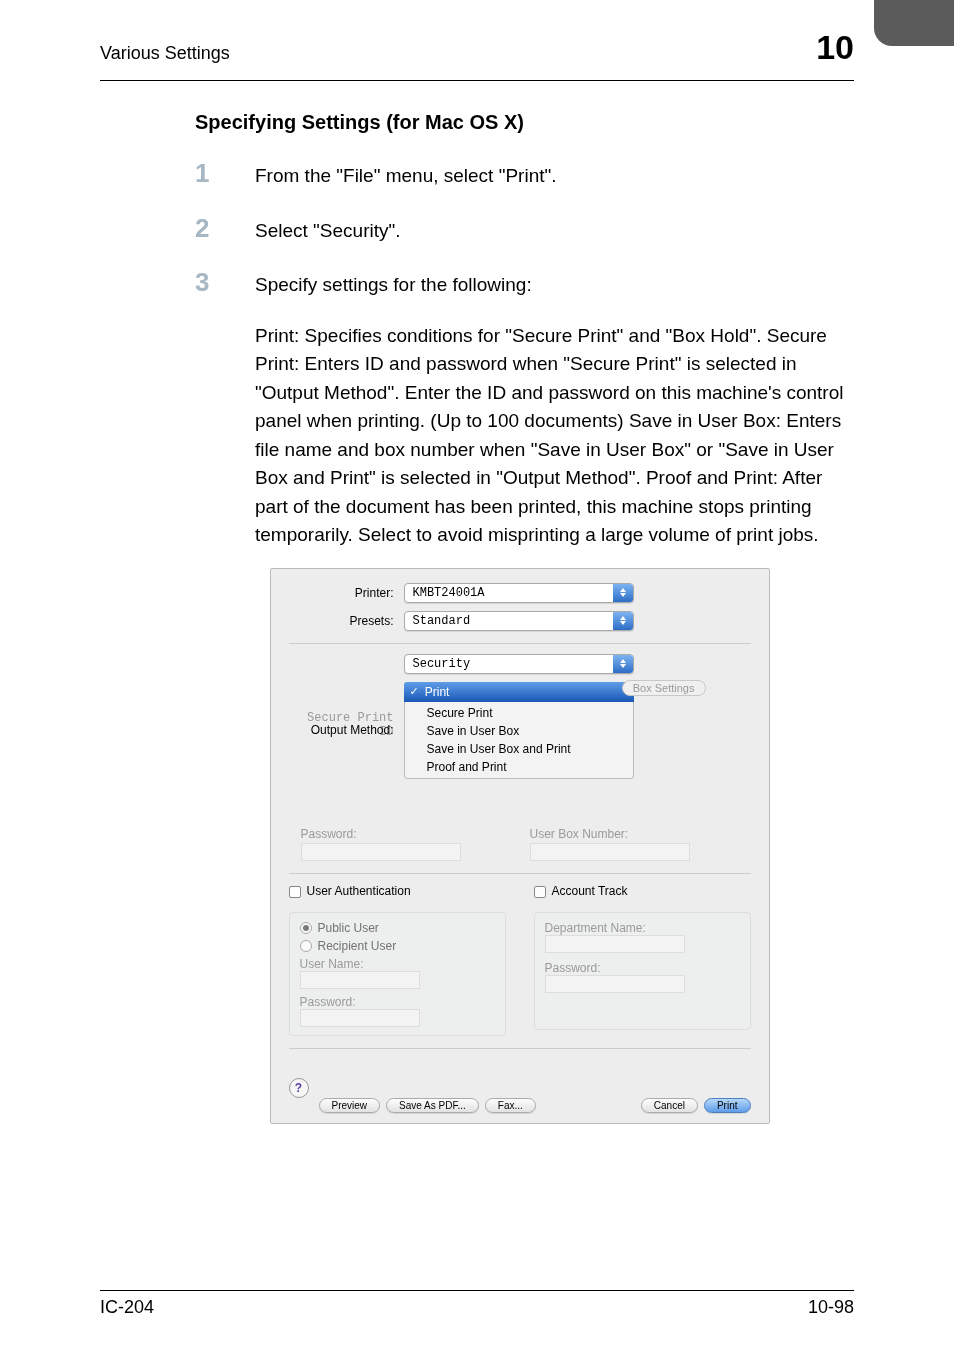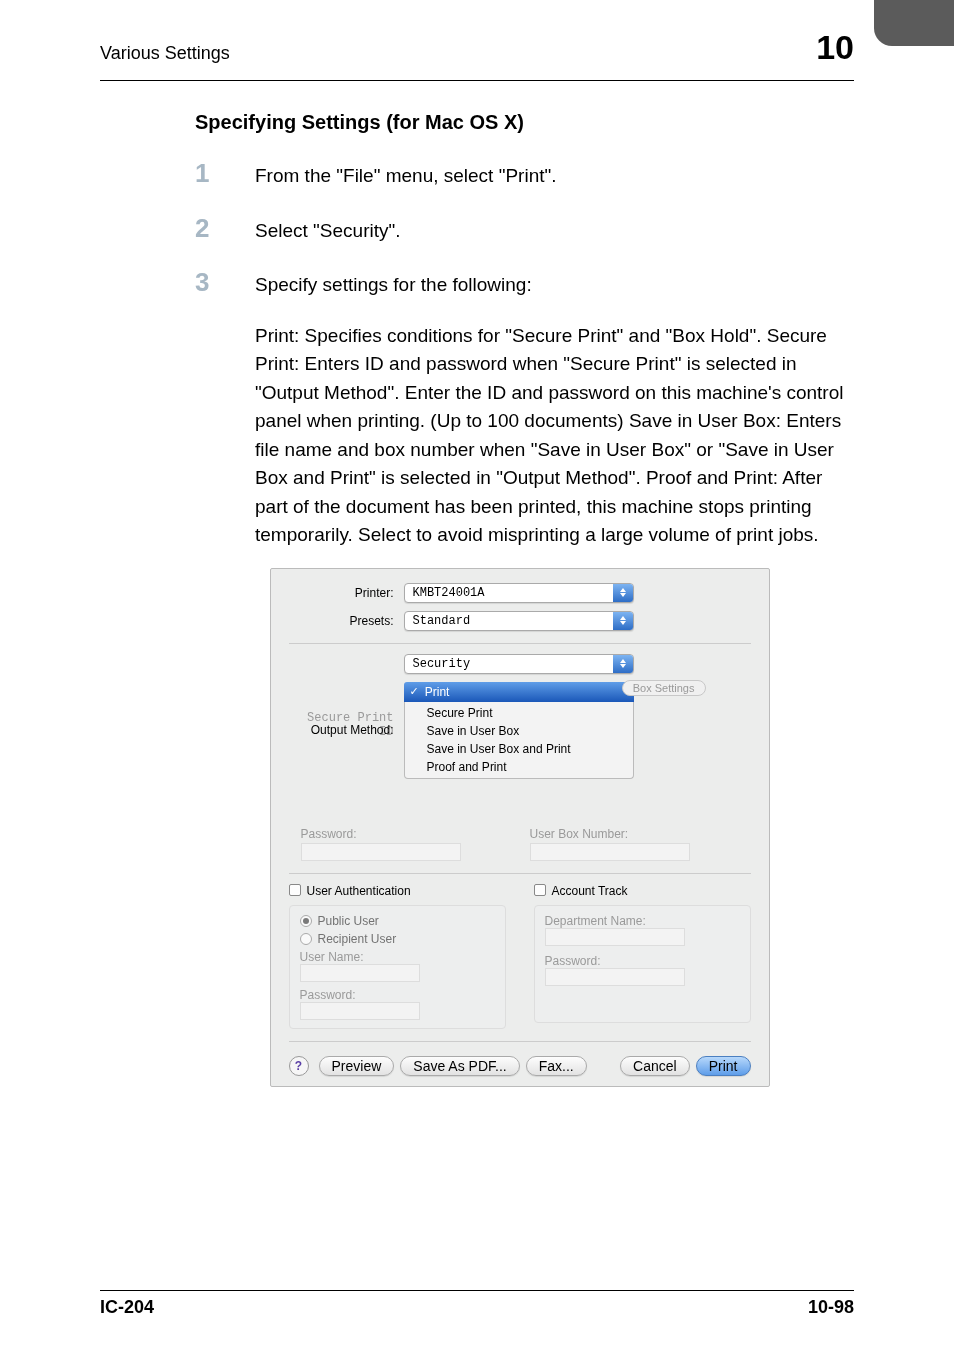--- a/index.html
+++ b/index.html
@@ -221,23 +221,23 @@
       background: #fff;
       width: 100%;
       max-width: 160px;
     }
     .text-input.off { background: #f3f3f3; border-color: #ddd; }
 
     .divider { border-top: 1px solid #ccc; margin: 12px 0 10px 0; }
 
     .checkrow {
       display: flex;
-      align-items: flex-start;
-      font-size: 12px;
-      margin-bottom: 7px;
+      align-items: flex-end;
+      font-size: 12px;
+      margin-bottom: 14px;
     }
     .mac-check {
       width: 12px; height: 12px;
       border: 1px solid #888;
       border-radius: 2px;
       background: #fdfdfd;
       margin-right: 6px;
       display: inline-block;
     }
     .auth-grid {
@@ -270,39 +270,39 @@
       display: inline-flex; align-items: center; justify-content: center;
       font-size: 12px; color: #5a3fa6; font-weight: 700;
       background: #f6f6f6;
       margin-right: 4px;
     }
     .mac-btn {
       border: 1px solid #aaa;
       background: linear-gradient(#fdfdfd, #e2e2e2);
       border-radius: 10px;
       padding: 1px 12px;
-      font-size: 14px;
+      font-size: 10px;
       box-shadow: 0 1px 1px rgba(0,0,0,0.1);
+      margin-top: 35px;
     }
     .mac-btn.primary {
       background: linear-gradient(#b7d8fb, #5e9de9);
       border-color: #4b7fc0;
     }
 
     .footer {
       position: absolute;
       bottom: 34px;
       left: 100px;
       right: 100px;
       border-top: 1px solid #000;
       display: flex;
       justify-content: space-between;
       padding-top: 6px;
       font-size: 18px;
-      font-weight: bold;
     }
   </style>
 </head>
 <body>
 
 <div class="tab-artifact"></div>
 
 <div class="page">
   <div class="header">
     <div class="header-left">Various Settings</div>

